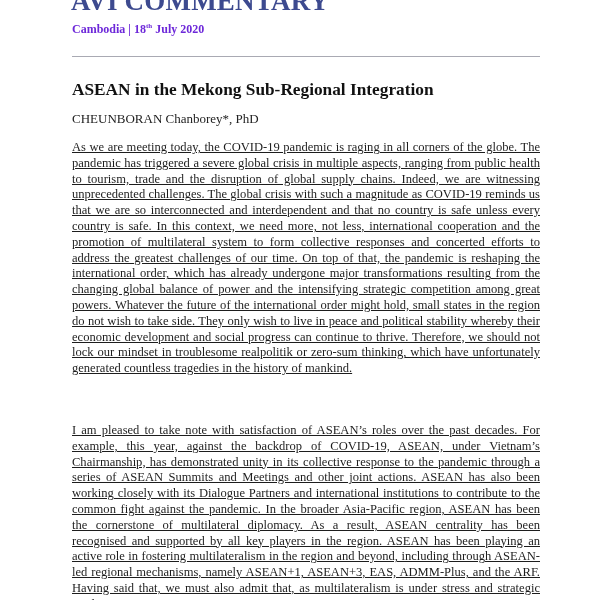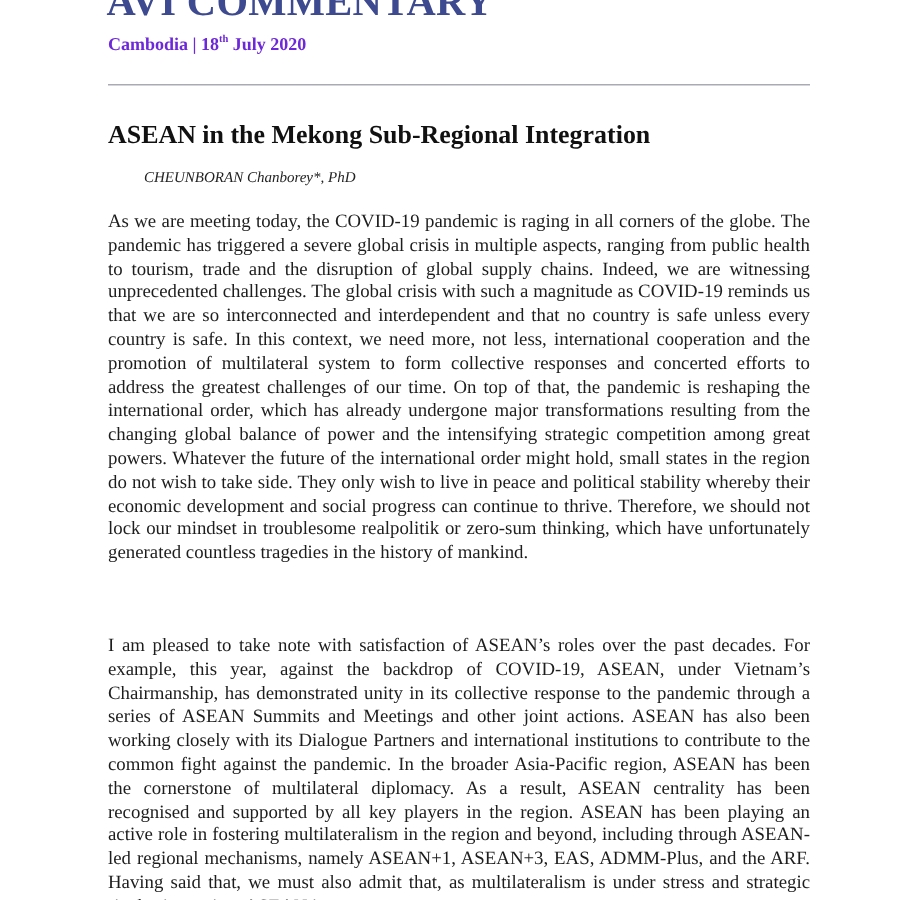--- a/index.html
+++ b/index.html
@@ -67,37 +67,36 @@
       font-size: 17.3px;
       line-height: 20px;
       color: #111;
       white-space: nowrap;
     }
     .author {
       position: absolute;
       left: 72px;
       top: 111px;
       font-family: "Liberation Serif", serif;
-      font-style: italic;
-      font-size: 10px;
+      font-size: 13px;
       line-height: 16px;
       color: #222;
       white-space: nowrap;
-      margin-left: 24px;
     }
     .body-text {
       position: absolute;
       left: 72px;
       width: 468px;
       font-family: "Liberation Serif", serif;
       font-size: 12.55px;
       line-height: 15.8px;
       color: #1d1d1d;
       text-align: justify;
       margin: 0;
+      text-decoration: underline;
     }
     .p1 { top: 140px; }
     .section-heading {
       position: absolute;
       left: 72px;
       top: 394px;
       font-family: "Liberation Serif", serif;
       font-weight: bold;
       font-size: 12.8px;
       line-height: 16px;

